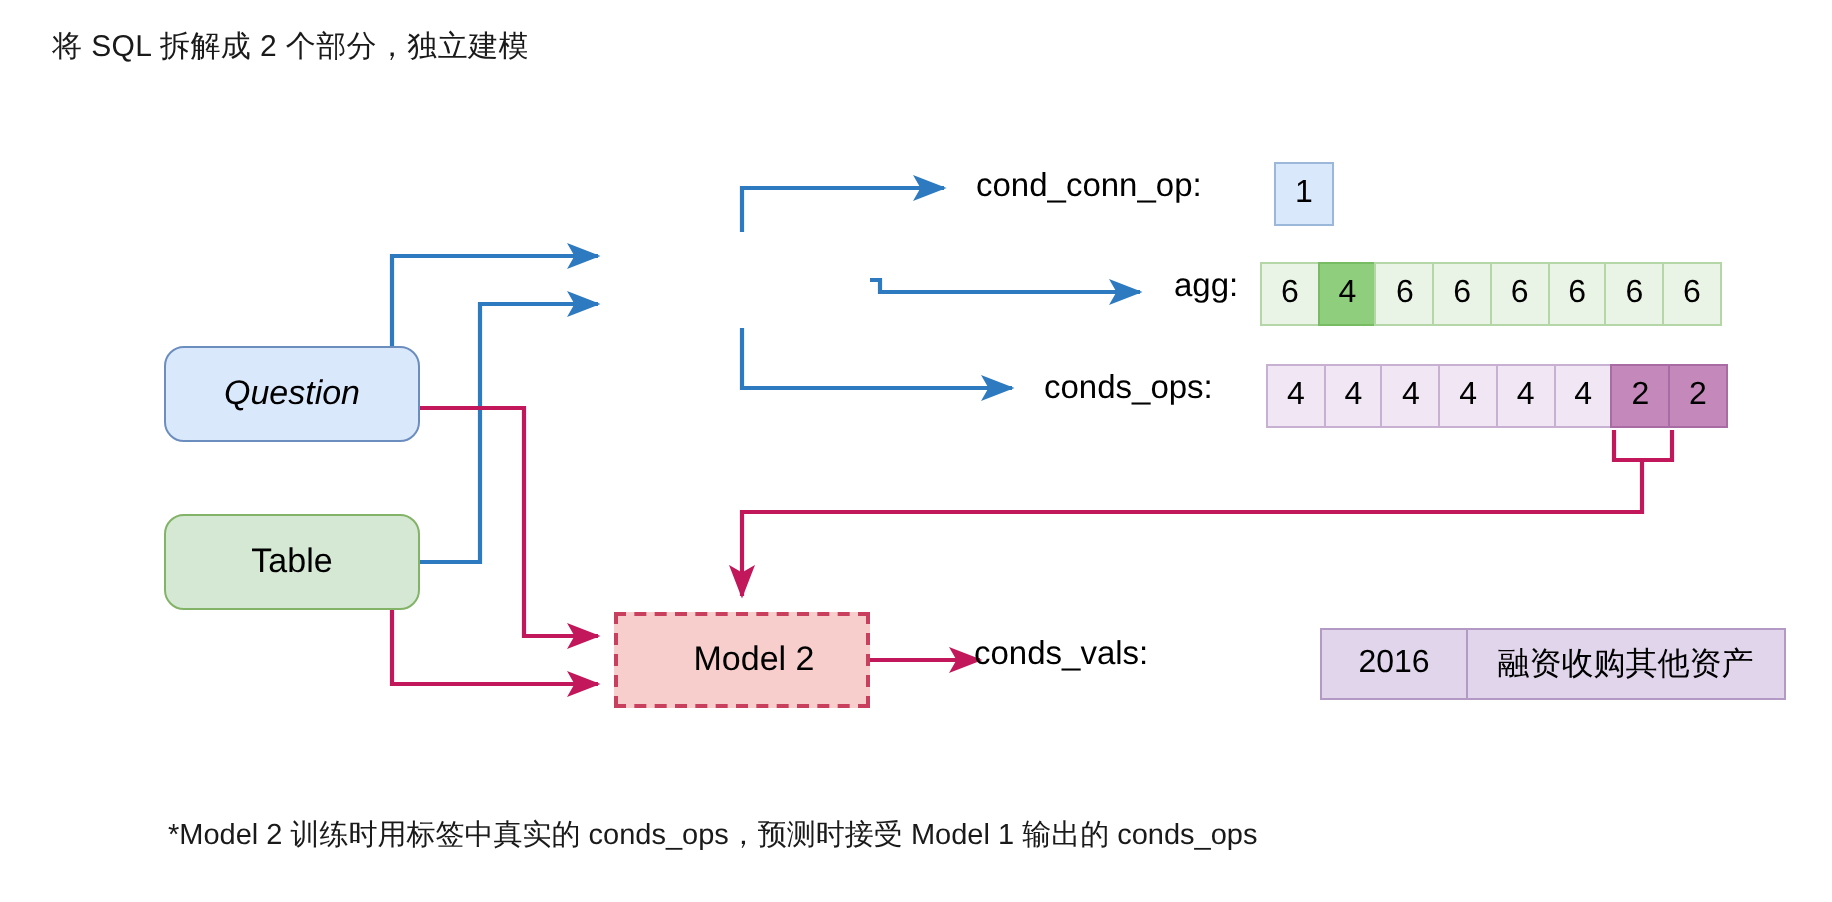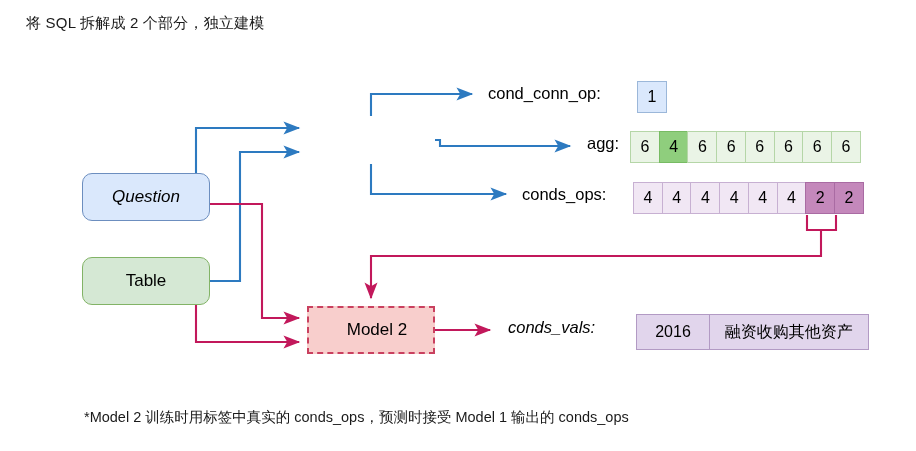--- a/index.html
+++ b/index.html
@@ -85,21 +85,21 @@
 
   .out-label {
     position: absolute;
     font-size: 16.5px;
     color: #000;
     white-space: nowrap;
   }
   .lbl-cond-conn-op { left: 488px; top: 84px; }
   .lbl-agg          { left: 587px; top: 134px; }
   .lbl-conds-ops    { left: 522px; top: 185px; }
-  .lbl-conds-vals   { left: 508px; top: 318px; font-style: italic; }
+  .lbl-conds-vals   { left: 487px; top: 318px; }
 
   .cells {
     position: absolute;
     display: flex;
     box-sizing: border-box;
   }
 
   .cell {
     box-sizing: border-box;
     display: flex;
@@ -148,21 +148,21 @@
   
   .cells-condsvals { left: 636px; top: 314px; }
   .cells-condsvals .cell {
     height: 36px;
     background: #e1d5ec;
     border: 1.3px solid #b29ac4;
     margin-left: -1.3px;
     padding: 0 10px;
   }
   .cells-condsvals .cell:first-child { margin-left: 0; }
-  .cells-condsvals .cell.num { min-width: 74px; }
+  .cells-condsvals .cell.num { min-width: 74px; margin-left: 24px; }
   .cells-condsvals .cell.txt { min-width: 160px; }
 </style>
 </head>
 <body>
 
 <div id="canvas">
 
   <div class="title">将 SQL 拆解成 2 个部分，独立建模</div>
 
   <svg id="edges" viewBox="0 0 916 451" width="916" height="451">

